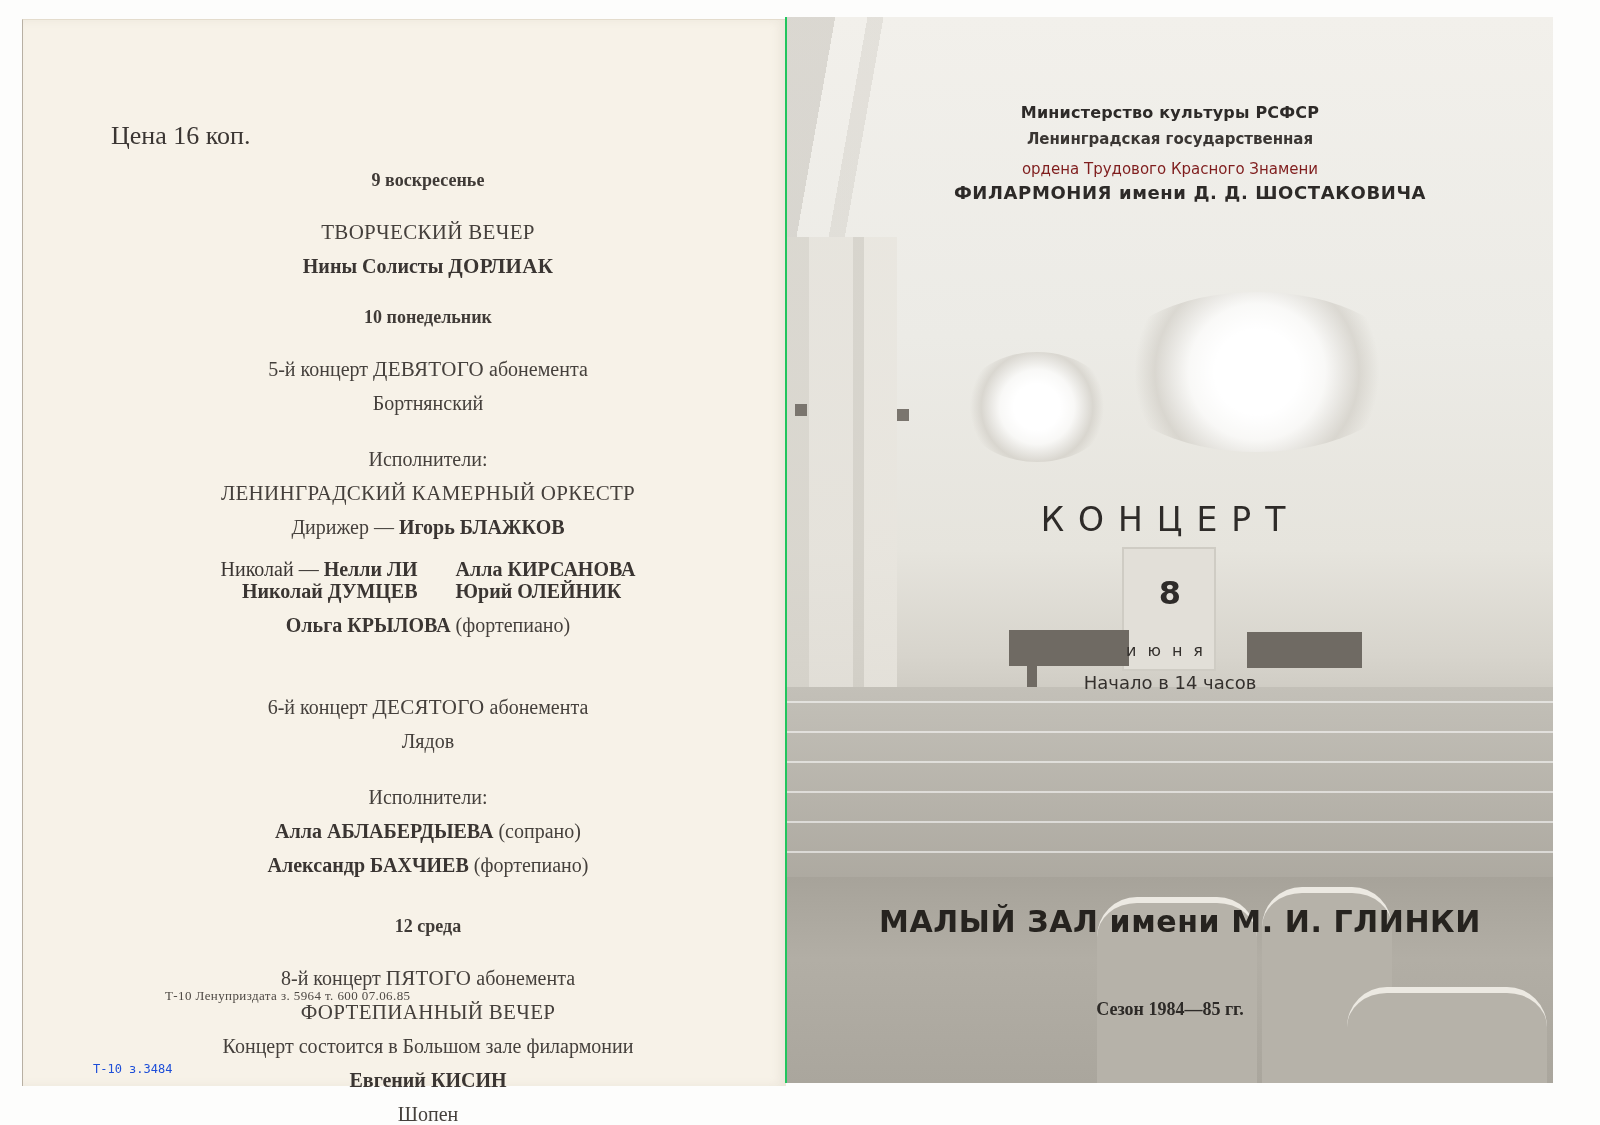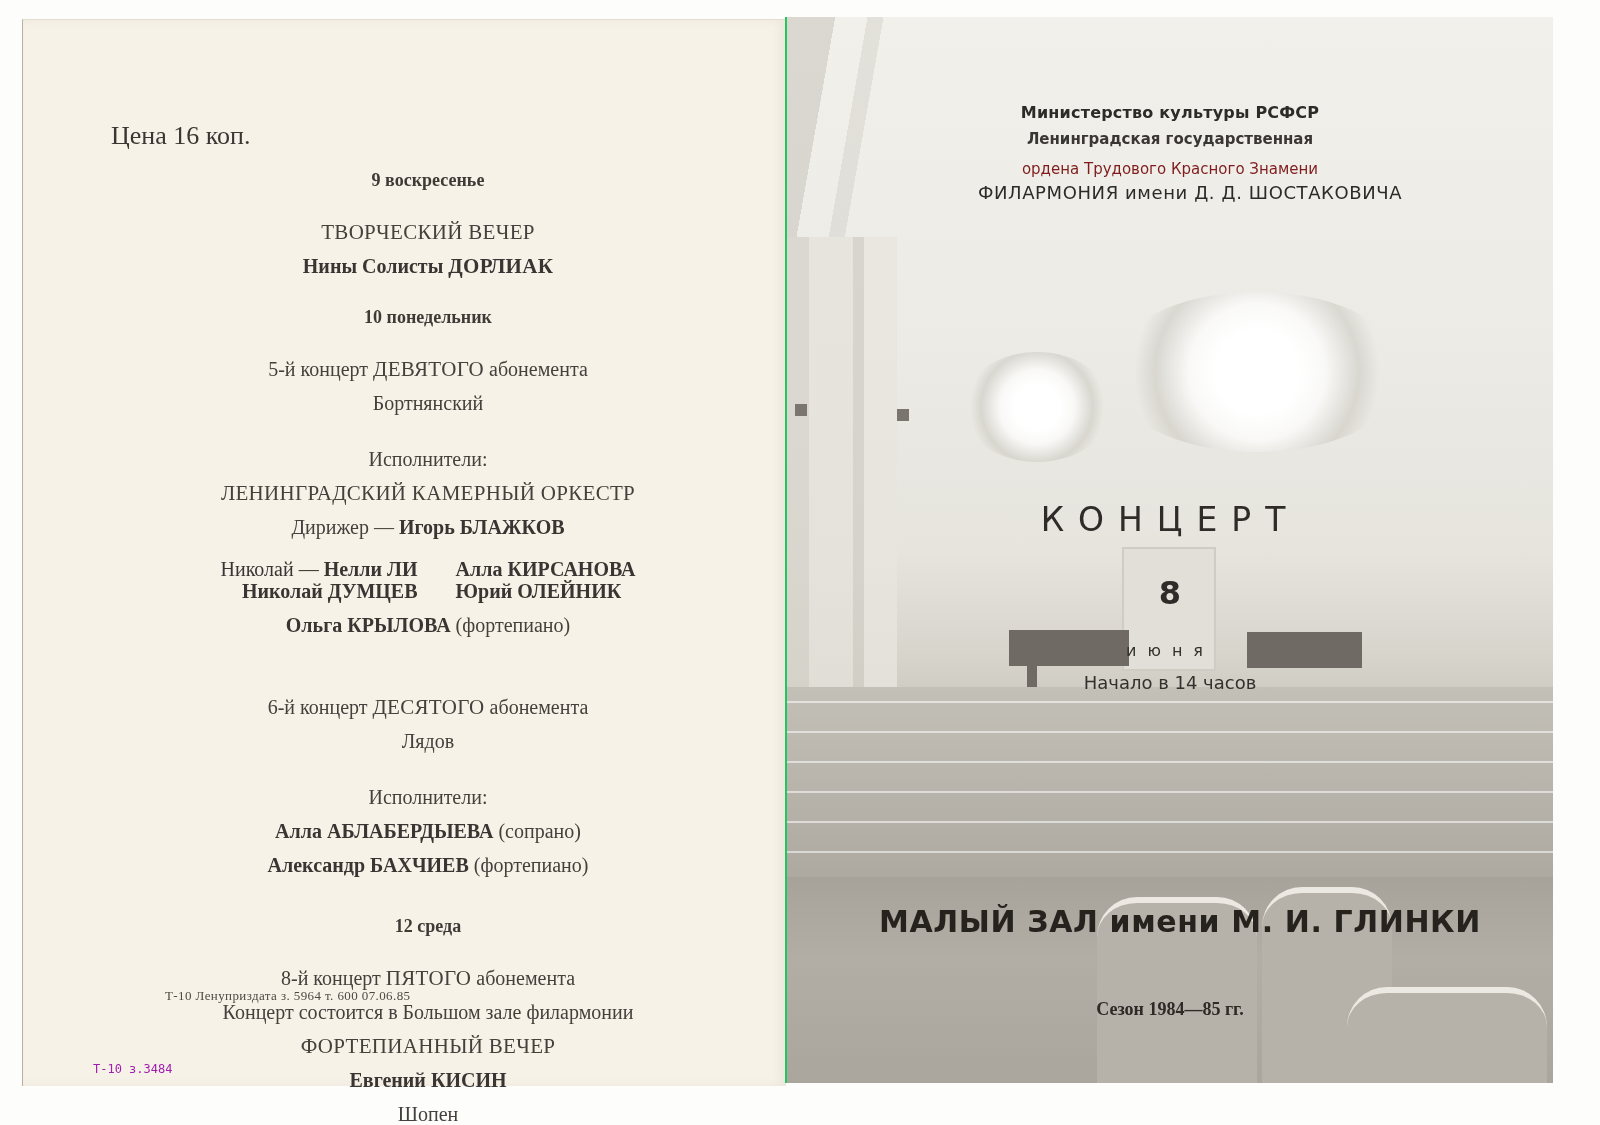--- a/index.html
+++ b/index.html
@@ -48,21 +48,21 @@
     font-size: 20px; line-height: 22px;
   }
   .soloists .cell { text-align: left; }
   .imprint {
     position: absolute; left: 94px; top: 968px;
     font-size: 13px; color: #4d4843; letter-spacing: 0.4px; margin-left: 48px;
   }
   .stamp {
     position: absolute; left: 70px; top: 1042px;
     font-family: "DejaVu Sans Mono", monospace;
-    font-size: 12px; color: #a21caf;
+    font-size: 12px; color: #1d4ed8;
   }
   
   .right-page {
     position: absolute;
     left: 785px; top: 17px;
     width: 766px; height: 1066px;
     background: #e9e6df;
     border-left: 2px solid #22c55e;
     overflow: hidden;
   }
@@ -114,21 +114,21 @@
   }
   .cover-text {
     position: absolute; left: 0; width: 100%;
     text-align: center;
     font-family: "DejaVu Sans", "Liberation Sans", sans-serif;
     color: #2d2a28;
   }
   .ministry { top: 86px; font-size: 16px; font-weight: bold; letter-spacing: 0.2px; }
   .lgs { top: 113px; font-size: 15px; font-weight: bold; color: #3a3633; }
   .order { top: 135px; font-size: 15px; color: #7f1d1d; margin-top: 8px; }
-  .phil { top: 165px; font-size: 18px; font-weight: normal; letter-spacing: 0.6px; left: 20px; }
+  .phil { top: 165px; font-size: 18px; font-weight: bold; letter-spacing: 0.6px; left: 20px; }
   .concert-title { top: 483px; font-size: 33px; letter-spacing: 14px; font-weight: normal; color: #2e2b29; }
   .date-num { top: 557px; font-size: 32px; font-weight: bold; color: #2e2b29; left: 0; }
   .month { top: 624px; font-size: 16px; letter-spacing: 11px; color: #34302d; }
   .start { top: 655px; font-size: 18px; color: #34302d; }
   .hall { top: 887px; font-size: 30px; font-weight: bold; letter-spacing: 0.6px; color: #26231f; left: 10px; }
   .season {
     top: 982px; font-size: 18px; font-weight: bold;
     font-family: "Liberation Serif", "DejaVu Serif", serif; color: #2d2a27;
   }
 </style>
@@ -193,22 +193,22 @@
     </div>
     <div class="gap-md"></div>
     <div class="gap-sm"></div>
 
     <div>
       <p class="day">12 среда</p>
       <div class="gap-md"></div>
       <p class="line">
         <span>8-й концерт </span><span class="caps">ПЯТОГО</span><span> абонемента</span>
       </p>
+      <p class="line caps" style="margin-top:8px">ФОРТЕПИАННЫЙ ВЕЧЕР</p>
       <p class="line" style="margin-top:10px">Концерт состоится в Большом зале филармонии</p>
-      <p class="line caps" style="margin-top:8px">ФОРТЕПИАННЫЙ ВЕЧЕР</p>
       <p class="line"><b>Евгений КИСИН</b></p>
       <p class="line">Шопен</p>
     </div>
   </div>
 
   <div class="imprint">Т-10 Ленуприздата з. 5964 т. 600 07.06.85</div>
   <div class="stamp">Т-10 з.3484</div>
 </div>
 
 <div class="right-page">

